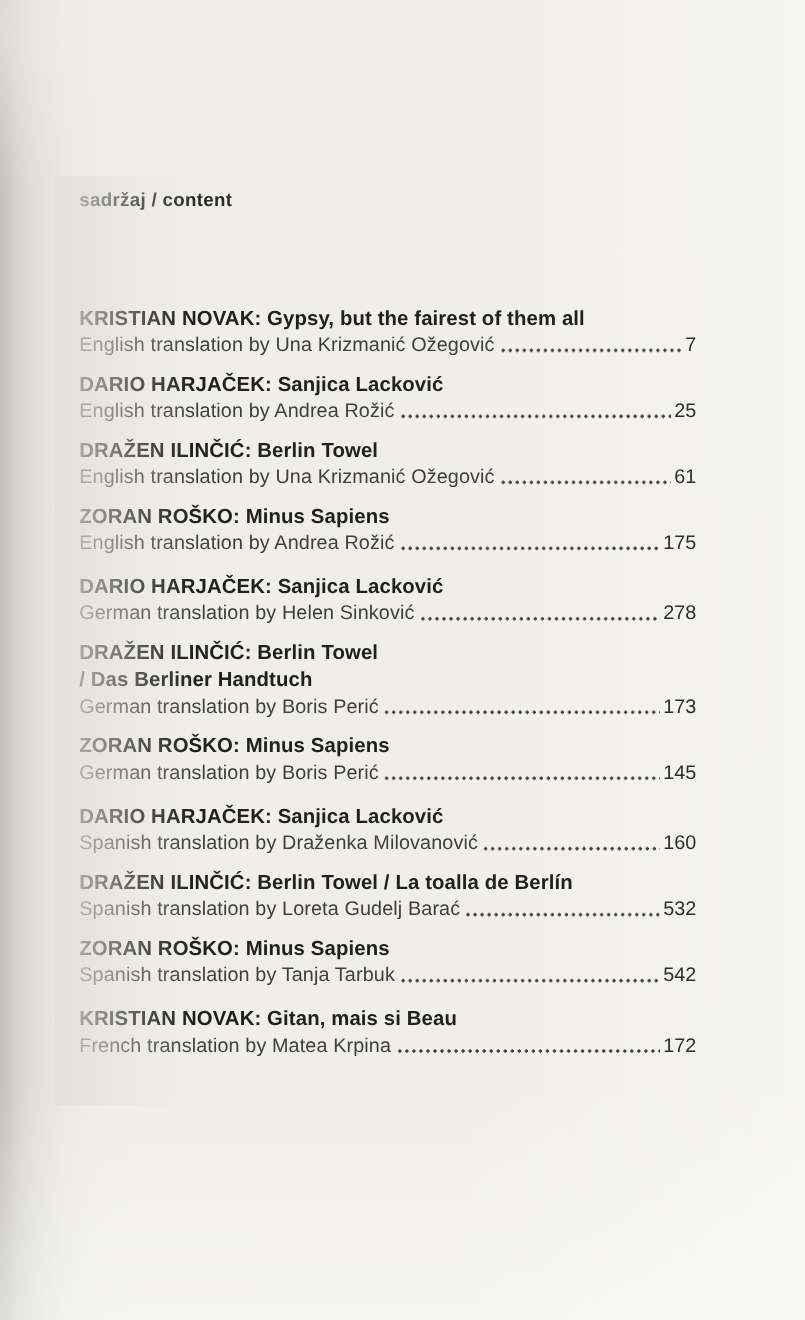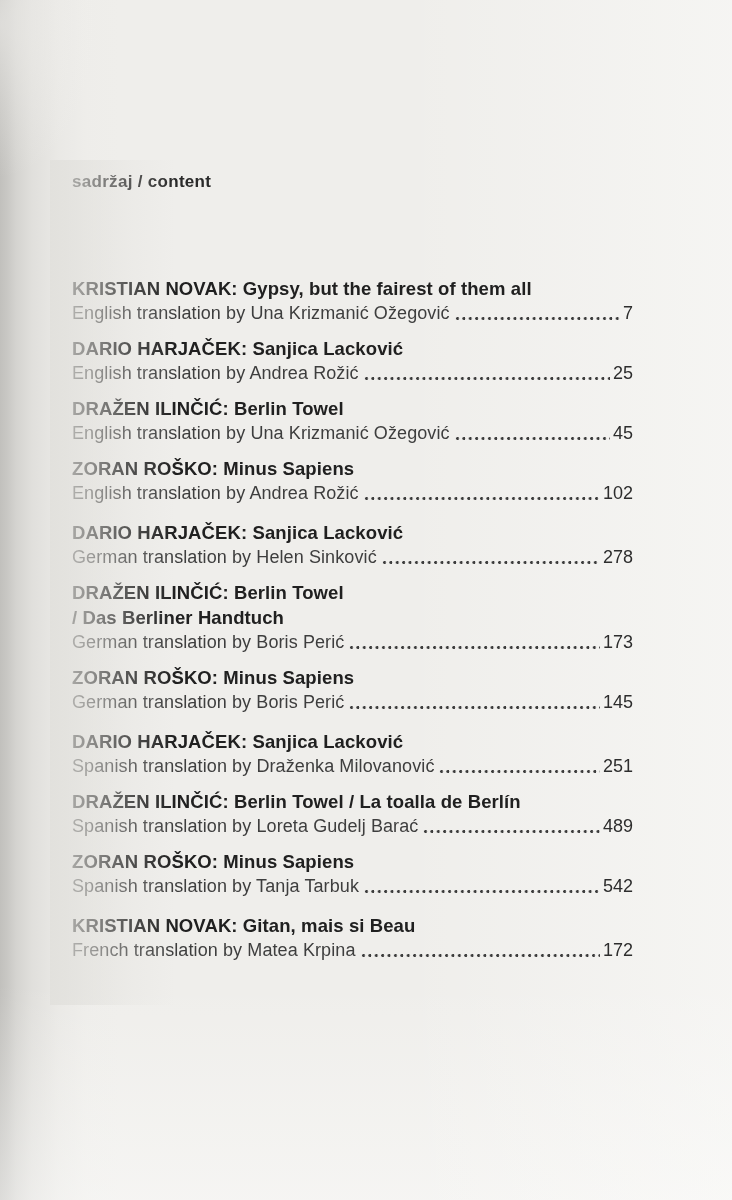--- a/index.html
+++ b/index.html
@@ -145,29 +145,29 @@
               <span class="subtitle">English translation by Andrea Rožić</span>
               <span class="leader"></span>
               <span class="pagenum">25</span>
             </div>
           </div>
           <div class="entry">
             <div class="title">DRAŽEN ILINČIĆ: Berlin Towel</div>
             <div class="sub-row">
               <span class="subtitle">English translation by Una Krizmanić Ožegović</span>
               <span class="leader"></span>
-              <span class="pagenum">45</span>
+              <span class="pagenum">61</span>
             </div>
           </div>
           <div class="entry">
             <div class="title">ZORAN ROŠKO: Minus Sapiens</div>
             <div class="sub-row">
               <span class="subtitle">English translation by Andrea Rožić</span>
               <span class="leader"></span>
-              <span class="pagenum">102</span>
+              <span class="pagenum">175</span>
             </div>
           </div>
         </div>
         <div class="group">
           <div class="entry">
             <div class="title">DARIO HARJAČEK: Sanjica Lacković</div>
             <div class="sub-row">
               <span class="subtitle">German translation by Helen Sinković</span>
               <span class="leader"></span>
               <span class="pagenum">278</span>
@@ -190,29 +190,29 @@
               <span class="pagenum">145</span>
             </div>
           </div>
         </div>
         <div class="group">
           <div class="entry">
             <div class="title">DARIO HARJAČEK: Sanjica Lacković</div>
             <div class="sub-row">
               <span class="subtitle">Spanish translation by Draženka Milovanović</span>
               <span class="leader"></span>
-              <span class="pagenum">251</span>
+              <span class="pagenum">160</span>
             </div>
           </div>
           <div class="entry">
             <div class="title">DRAŽEN ILINČIĆ: Berlin Towel / La toalla de Berlín</div>
             <div class="sub-row">
               <span class="subtitle">Spanish translation by Loreta Gudelj Barać</span>
               <span class="leader"></span>
-              <span class="pagenum">489</span>
+              <span class="pagenum">532</span>
             </div>
           </div>
           <div class="entry">
             <div class="title">ZORAN ROŠKO: Minus Sapiens</div>
             <div class="sub-row">
               <span class="subtitle">Spanish translation by Tanja Tarbuk</span>
               <span class="leader"></span>
               <span class="pagenum">542</span>
             </div>
           </div>

